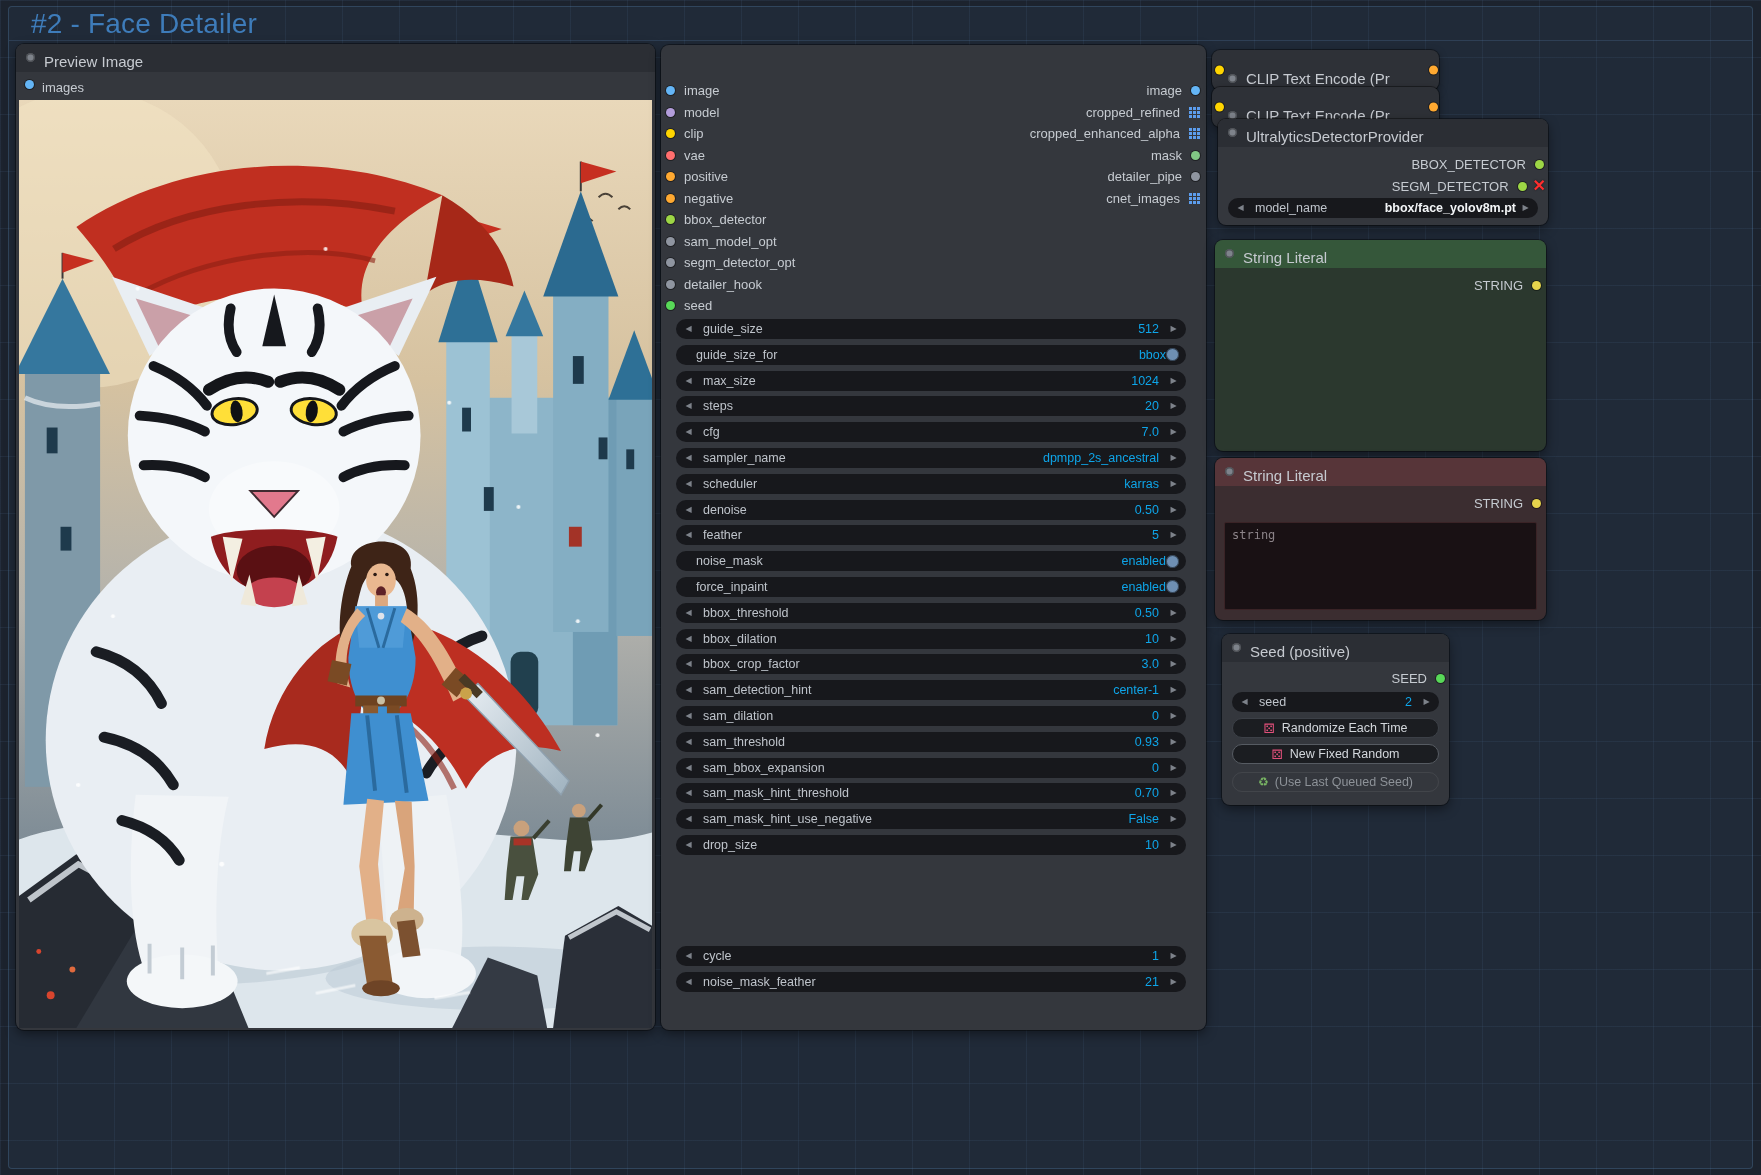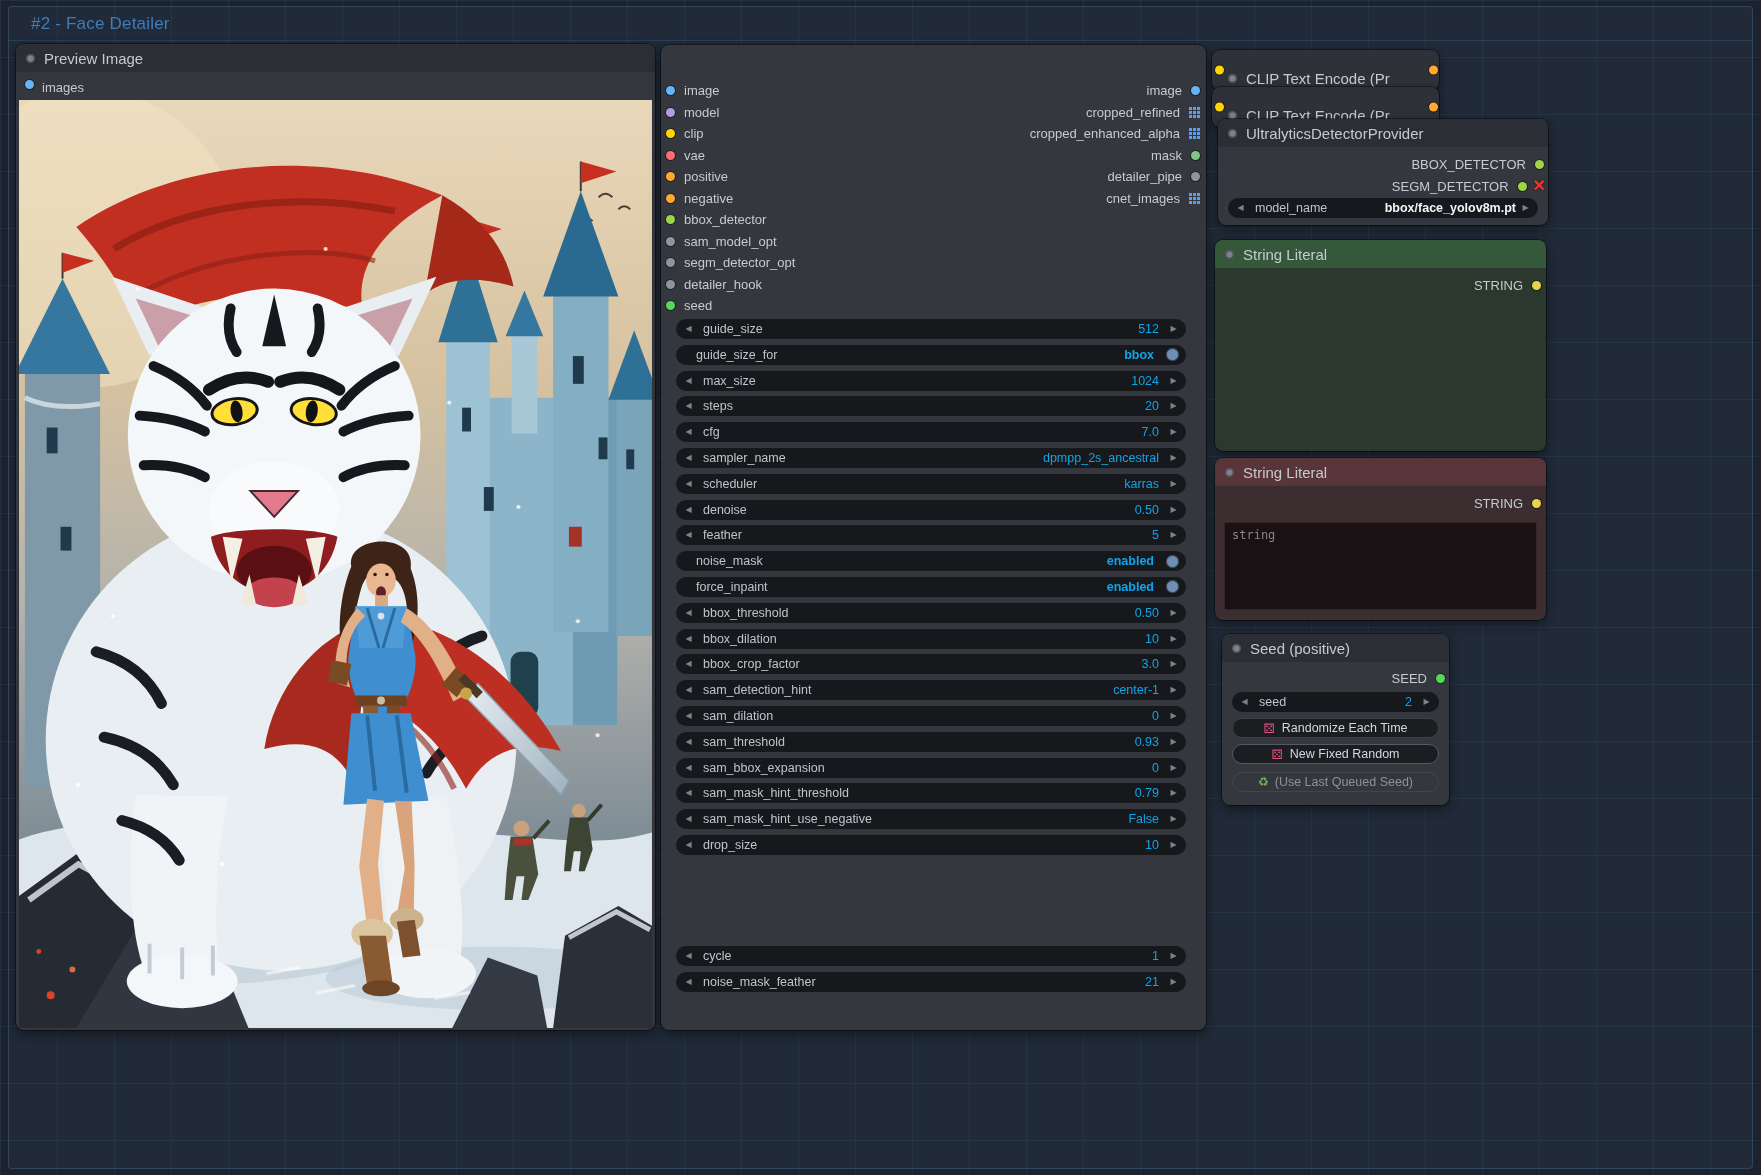--- a/index.html
+++ b/index.html
@@ -19,31 +19,31 @@
   .group {
     position:absolute; left:8px; top:6px; width:1745px; height:1163px;
     background:rgba(66,104,146,0.10);
     border:1px solid rgba(100,150,200,0.25);
     border-radius:4px;
   }
   .group-titlebar {
     height:34px; display:flex; align-items:center; padding:0 22px;
     border-bottom:1px solid rgba(96,142,190,0.22);
   }
-  .group-title { font-size:17px; color:#3e7cba; letter-spacing:0.2px; }
+  .group-title { font-size:28px; color:#3e7cba; letter-spacing:0.2px; }
 
   
   .node {
     position:absolute; background:#34373d; border-radius:8px;
     box-shadow:0 0 0 1px rgba(0,0,0,0.38), 0 4px 12px rgba(0,0,0,0.45);
     color:#c9cdd3; font-size:13px;
   }
   .node-header {
     height:28px; background:#2b2e34; border-radius:8px 8px 0 0;
-    display:flex; align-items:center; gap:9px; padding:0 10px;
+    display:flex; align-items:flex-start; gap:9px; padding:9px 10px;
   }
   .collapse-dot { width:9px; height:9px; border-radius:50%; background:#7e838b; flex:none;
     box-shadow:inset 0 0 0 1.5px rgba(0,0,0,0.35); }
   .node-title { font-size:15px; color:#c6cad0; white-space:nowrap; overflow:hidden; }
 
   .slot-dot { width:9px; height:9px; border-radius:50%; flex:none; background:#8f95a0;
     box-shadow:0 0 0 1px rgba(0,0,0,0.4); }
   .slot-row { display:flex; align-items:center; gap:9px; height:21.5px; }
   .slot-row.out { justify-content:flex-end; }
   .slot-name { font-size:13px; color:#c6cbd1; white-space:nowrap; }
@@ -56,21 +56,21 @@
   .widget {
     height:20px; border-radius:10px; background:#17181c;
     display:flex; align-items:center; padding:0 7px; font-size:12.5px;
     flex:none;
   }
   .arrow { font-size:8px; color:#7d828a; width:11px; text-align:center; line-height:20px; cursor:pointer; }
   .wlabel { margin-left:9px; color:#bfc4cb; white-space:nowrap; }
   .wvalue { margin-left:auto; margin-right:9px; color:#0ea5e9; white-space:nowrap; }
   .wvalue.strong { color:#f3f5f7; font-weight:bold; margin-right:4px; }
   .widget.toggle .wlabel { margin-left:13px; }
-  .widget.toggle .wvalue { margin-right:12px;font-weight:bold; }
+  .widget.toggle .wvalue { margin-right:0; }
   .tdot { width:13px; height:13px; border-radius:50%; background:#3e434a; flex:none;
     box-shadow:inset 0 0 0 1px rgba(0,0,0,0.5); }
   .tdot.on { background:#6e8fb3; }
 
   
   #preview-node { left:16px; top:44px; width:639px; height:986px; }
   #preview-node .pv-input { position:absolute; top:36px; left:9px; display:flex; gap:8px; align-items:flex-start; }
   .pv-image { position:absolute; left:3px; right:3px; top:56px; bottom:2px; overflow:hidden; background:#0c0e12; }
   .pv-image svg { display:block; width:100%; height:100%; }
 
@@ -538,21 +538,21 @@
         </div>
         <div class="widget">
           <span class="arrow">◀</span>
           <span class="wlabel">sam_bbox_expansion</span>
           <span class="wvalue">0</span>
           <span class="arrow">▶</span>
         </div>
         <div class="widget">
           <span class="arrow">◀</span>
           <span class="wlabel">sam_mask_hint_threshold</span>
-          <span class="wvalue">0.79</span>
+          <span class="wvalue">0.70</span>
           <span class="arrow">▶</span>
         </div>
         <div class="widget">
           <span class="arrow">◀</span>
           <span class="wlabel">sam_mask_hint_use_negative</span>
           <span class="wvalue">False</span>
           <span class="arrow">▶</span>
         </div>
         <div class="widget">
           <span class="arrow">◀</span>

